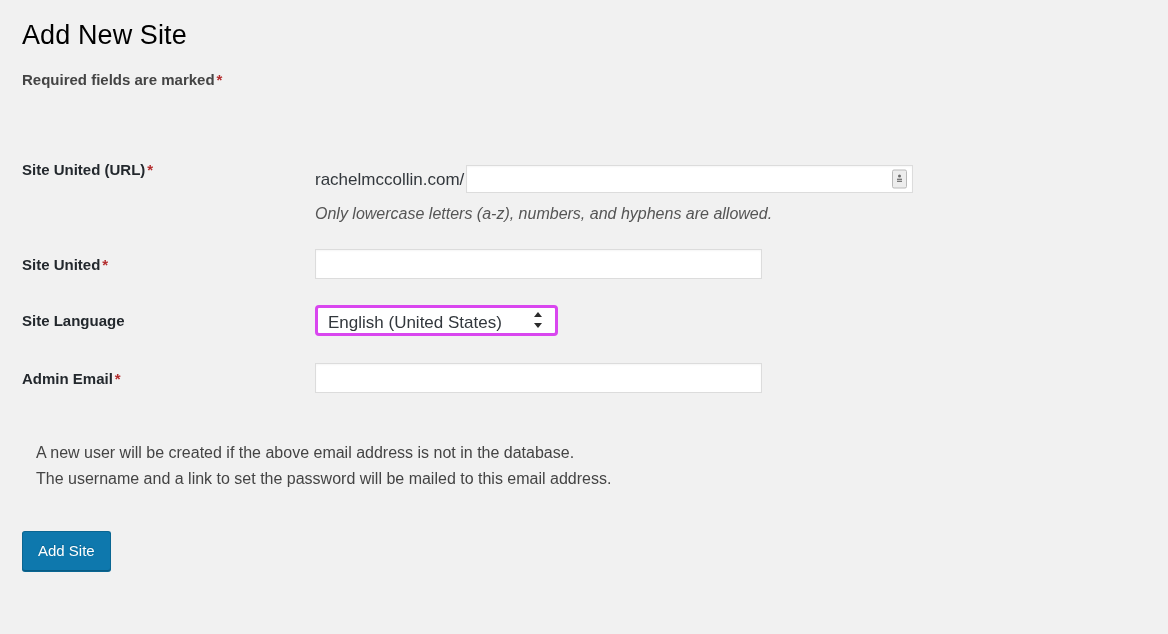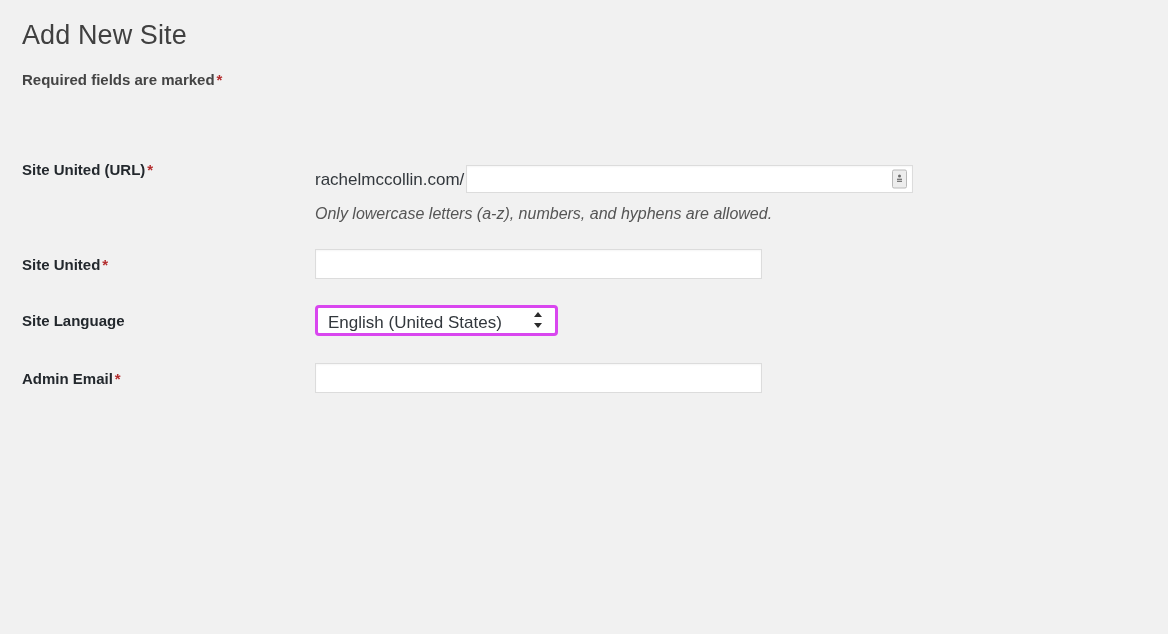--- a/index.html
+++ b/index.html
@@ -17,21 +17,21 @@
   }
 
   .wrap {
     padding: 18px 0 0 22px;
     box-sizing: border-box;
   }
 
   .page-title {
     font-size: 27px;
     font-weight: 400;
-    color: #404040;
+    color: #000000;
     line-height: 1.3;
     margin: 0 0 16px 0;
     letter-spacing: 0.1px;
   }
 
   .required-note {
     font-size: 15px;
     color: #444;
     margin: 0 0 52px 0;
     line-height: 1.4;
@@ -272,15 +272,22 @@
           <span>Admin Email</span><span class="req-star">*</span>
         </th>
         <td>
           <input class="text-input" value="" style="">
         </td>
       </tr>
 
     </tbody>
   </table>
 
-
+  <div class="bottom-note">
+    <div>A new user will be created if the above email address is not in the database.</div>
+    <div>The username and a link to set the password will be mailed to this email address.</div>
+  </div>
+
+  <div class="submit-area">
+    <button class="btn-primary">Add Site</button>
+  </div>
 
 </div>
 
 </body></html>

